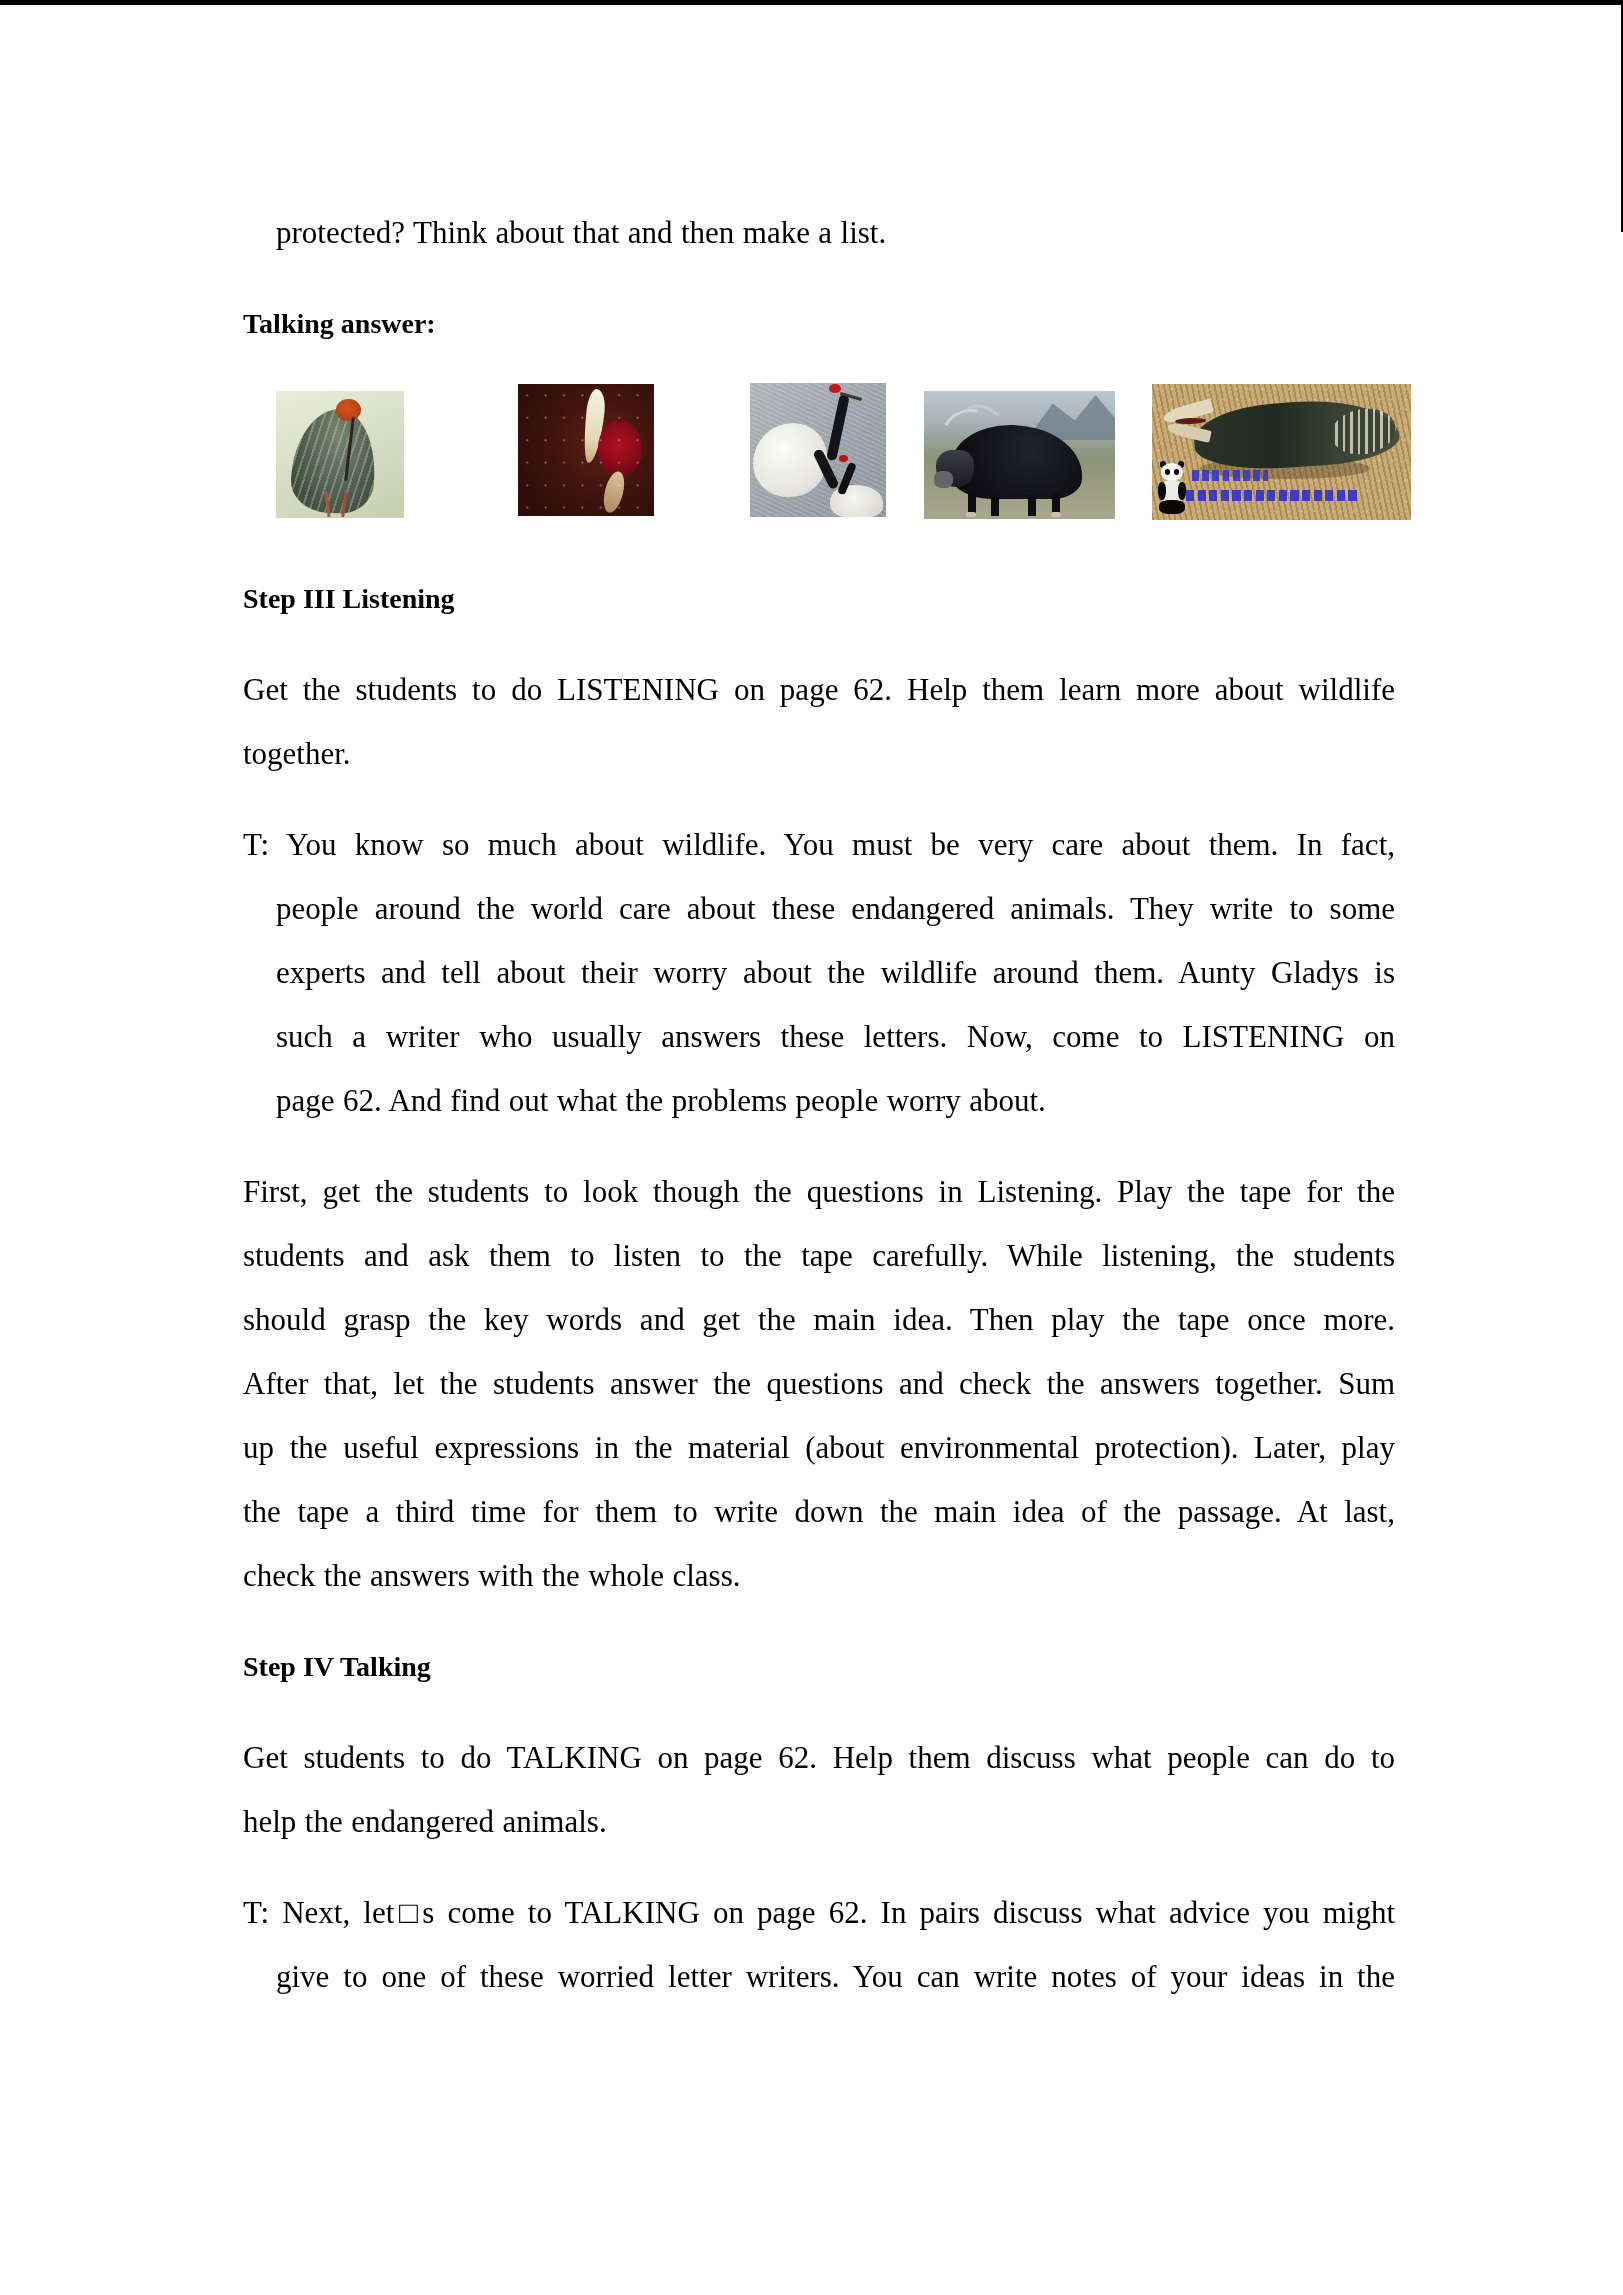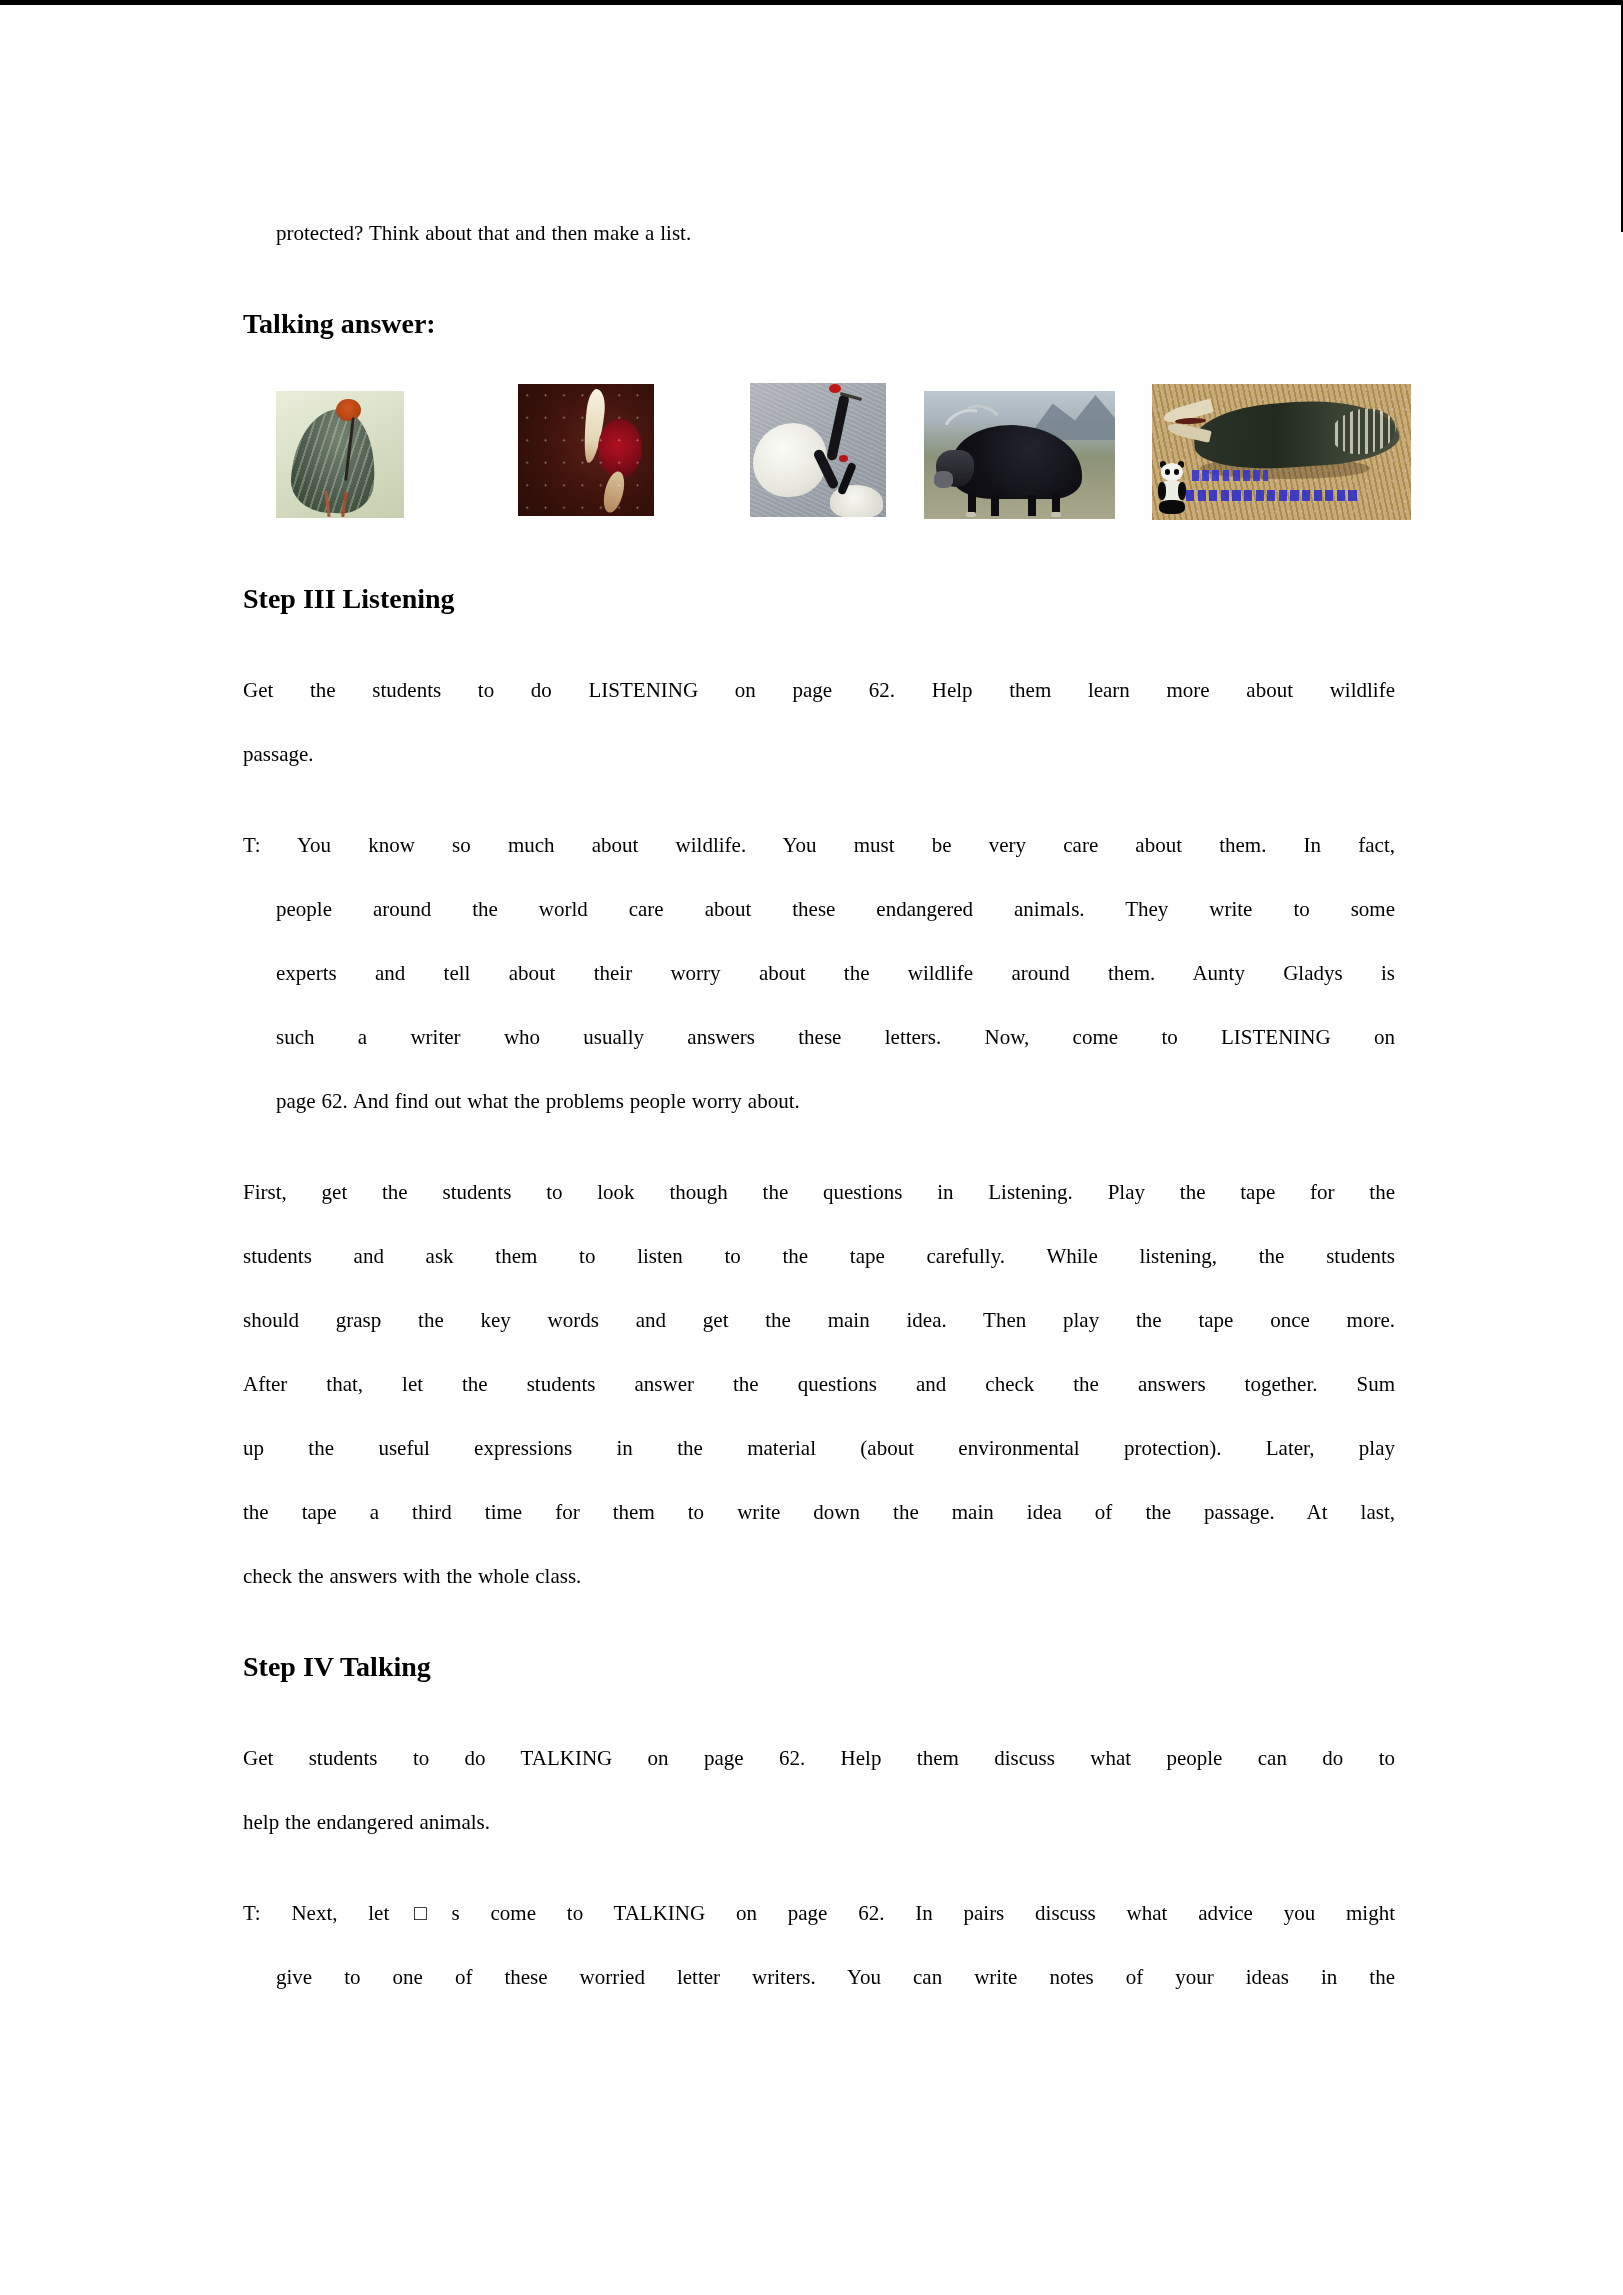--- a/index.html
+++ b/index.html
@@ -11,21 +11,21 @@
     overflow: hidden;
     font-family: "Liberation Serif", "DejaVu Serif", serif;
     color: #000;
   }
   .topbar   { position: absolute; top: 0; left: 0; width: 1623px; height: 4.8px; }
   .edge-tick-right { position: absolute; top: 0; right: 0; width: 2px; height: 232px; background: #000; }
 
   .content { position: absolute; left: 243px; top: 201px; width: 1152px; }
 
   .ln {
-    font-size: 21px;
+    font-size: 31px;
     line-height: 64px;
     text-align: justify;
     text-align-last: justify;
     word-spacing: 0.7px;
   }
   .ln.ll  { text-align: left; text-align-last: left; }
   .ln.ind { padding-left: 33px; }
 
   .para { margin: 0 0 27px 0; }
   .heading {
@@ -228,21 +228,21 @@
         <div class="wm-row1"></div>
         <div class="wm-row2"></div>
       </div>
     </div>
 
 
     <div class="heading">Step III Listening</div>
 
     <div class="para">
       <div class="ln">Get the students to do LISTENING on page 62. Help them learn more about wildlife</div>
-      <div class="ln ll">passage.</div>
+      <div class="ln ll">together.</div>
     </div>
 
     <div class="para">
       <div class="ln">T: You know so much about wildlife. You must be very care about them. In fact,</div>
       <div class="ln ind">people around the world care about these endangered animals. They write to some</div>
       <div class="ln ind">experts and tell about their worry about the wildlife around them. Aunty Gladys is</div>
       <div class="ln ind">such a writer who usually answers these letters. Now, come to LISTENING on</div>
       <div class="ln ll ind">page 62. And find out what the problems people worry about.</div>
     </div>
 

